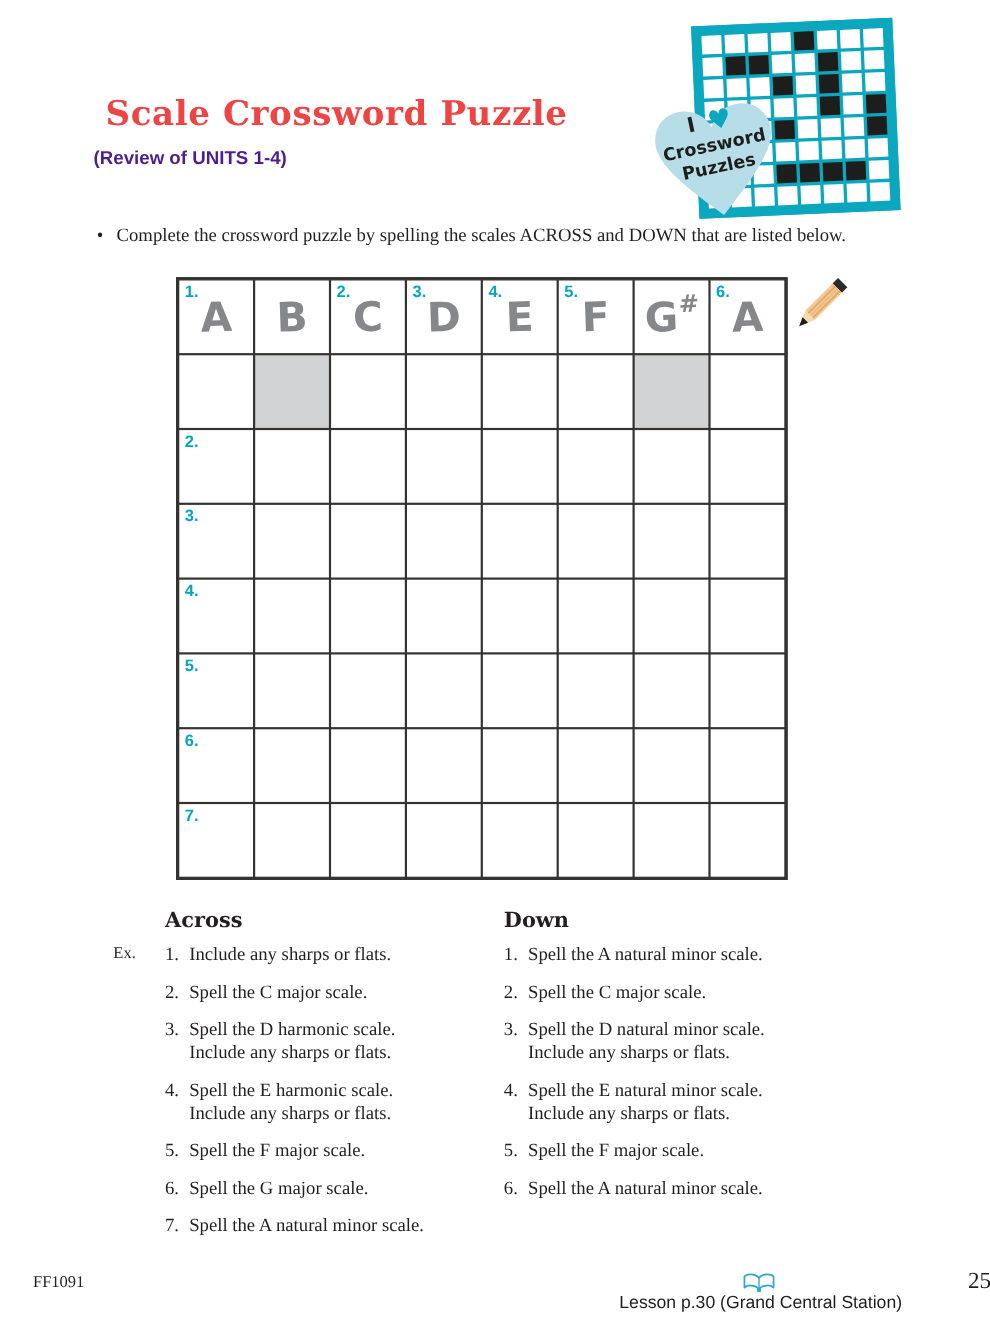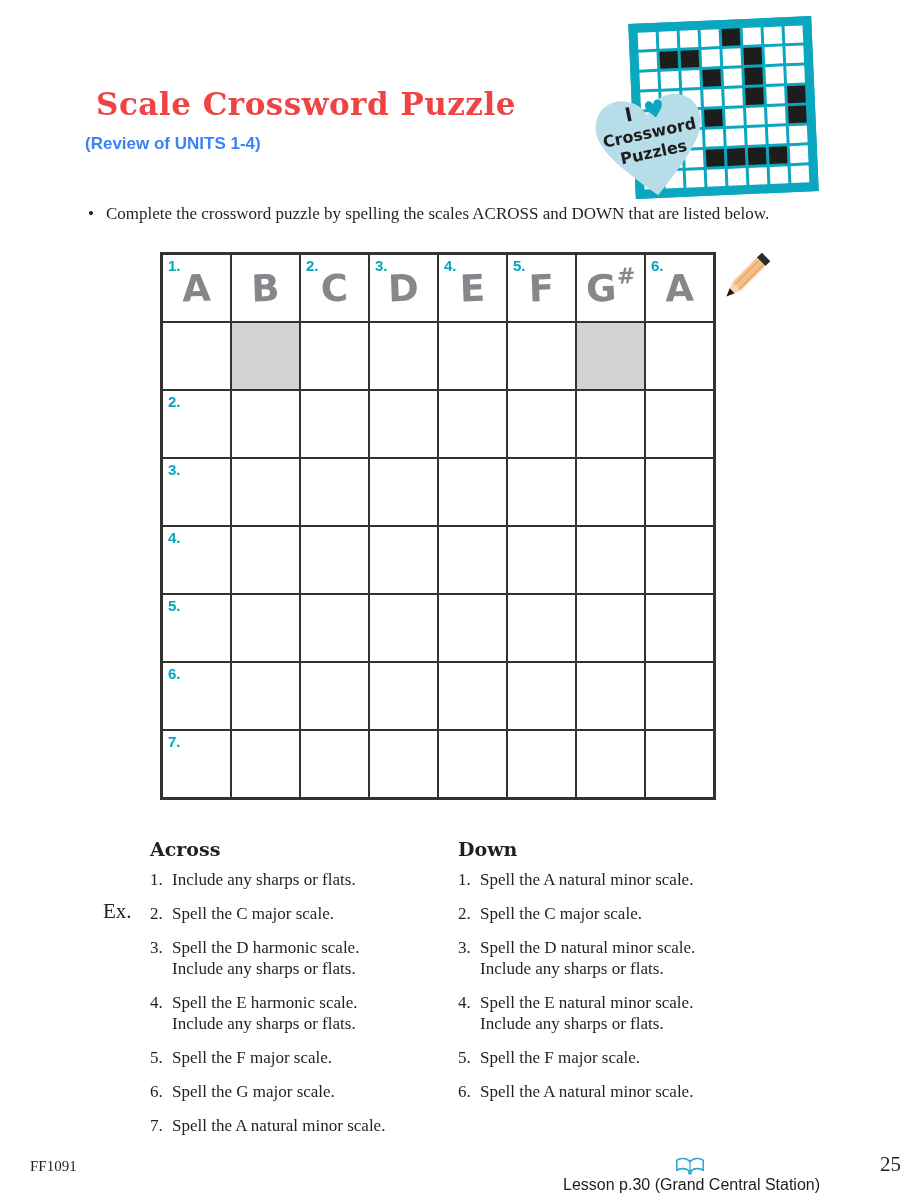--- a/index.html
+++ b/index.html
@@ -12,21 +12,21 @@
 
   
   .title {
     position:absolute; left:96px; top:86px;
     font-family:"DejaVu Serif", serif; font-weight:bold;
     font-size:31px; letter-spacing:0.5px; color:#ef4444;
   }
   .subtitle {
     position:absolute; left:85px; top:134px;
     font-family:"Liberation Sans", sans-serif; font-weight:bold;
-    font-size:17px; color:#3b82f6;
+    font-size:17px; color:#4c1d95;
   }
 
   
   .deco-grid {
     position:absolute; left:632px; top:20px;
     border:6px solid #0aa7be; background:#0aa7be; padding:3px;
     transform:rotate(-2.5deg);
   }
   .deco-inner {
     display:grid; grid-template-columns:repeat(8,18px);
@@ -79,24 +79,24 @@
   }
   .cw-letter sup { font-size:22px; position:relative; top:-4px; left:1px; }
 
   .pencil { position:absolute; left:716px; top:248px; }
 
   
   .clues-across { position:absolute; left:103px; top:826px; width:330px; }
   .clues-down   { position:absolute; left:458px; top:826px; width:360px; }
   .clue-heading {
     font-family:"DejaVu Serif", serif; font-weight:bold;
-    font-size:19px; margin-left:47px; margin-bottom:9px;margin-top:12px;
+    font-size:19px; margin-left:47px; margin-bottom:9px;
   }
   .clues-down .clue-heading { margin-left:0; }
-  .ex-label { position:absolute; left:0; top:33px; font-size:21px;margin-top:40px; }
+  .ex-label { position:absolute; left:0; top:33px; font-size:15px; }
   .clue-list { margin-left:47px; }
   .clues-down .clue-list { margin-left:0; }
   .clue { display:flex; margin-bottom:13px; font-size:17px; line-height:21px; }
   .clue-num { width:22px; flex:none; }
   .clue-lines { flex:1; }
 
   
   .footer-catalog {
     position:absolute; left:30px; top:1158px;
     font-size:15px; font-family:"Liberation Serif", serif;

